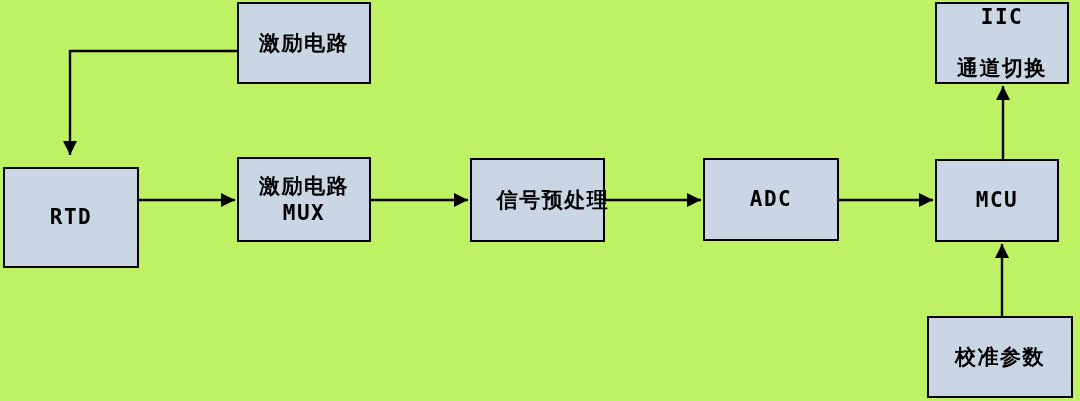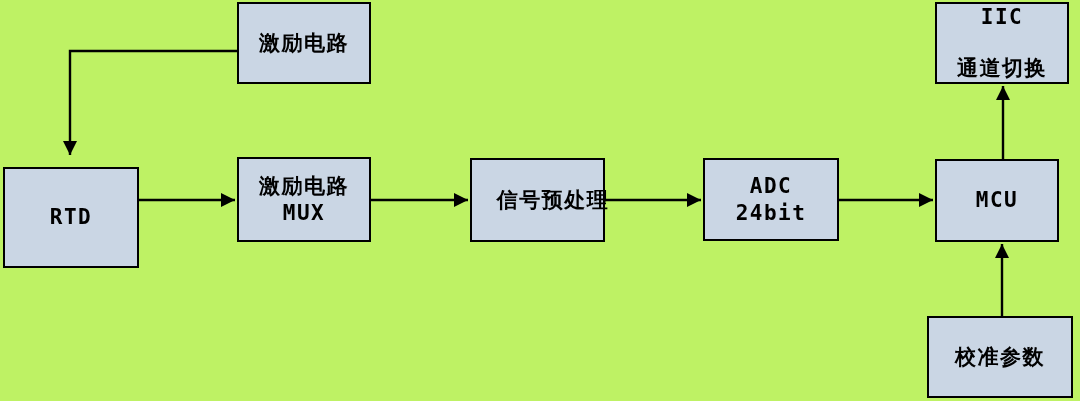--- a/index.html
+++ b/index.html
@@ -68,21 +68,20 @@
     <span>激励电路</span>
     <span>MUX</span>
   </div>
 
   <div class="block" style="left:470px; top:158px; width:135px; height:84px;padding-left:31px;">
     <span>信号预处理</span>
   </div>
 
   <div class="block" style="left:703px; top:158px; width:136px; height:83px;text-align:right;">
     <span>ADC</span>
-    <span>24bit</span>
   </div>
 
   <div class="block" style="left:935px; top:159px; width:124px; height:83px;">
     <span>MCU</span>
   </div>
 
   <div class="block" style="left:935px; top:2px; width:134px; height:82px;justify-content:space-between;">
     <span>IIC</span>
     <span>通道切换</span>
   </div>

